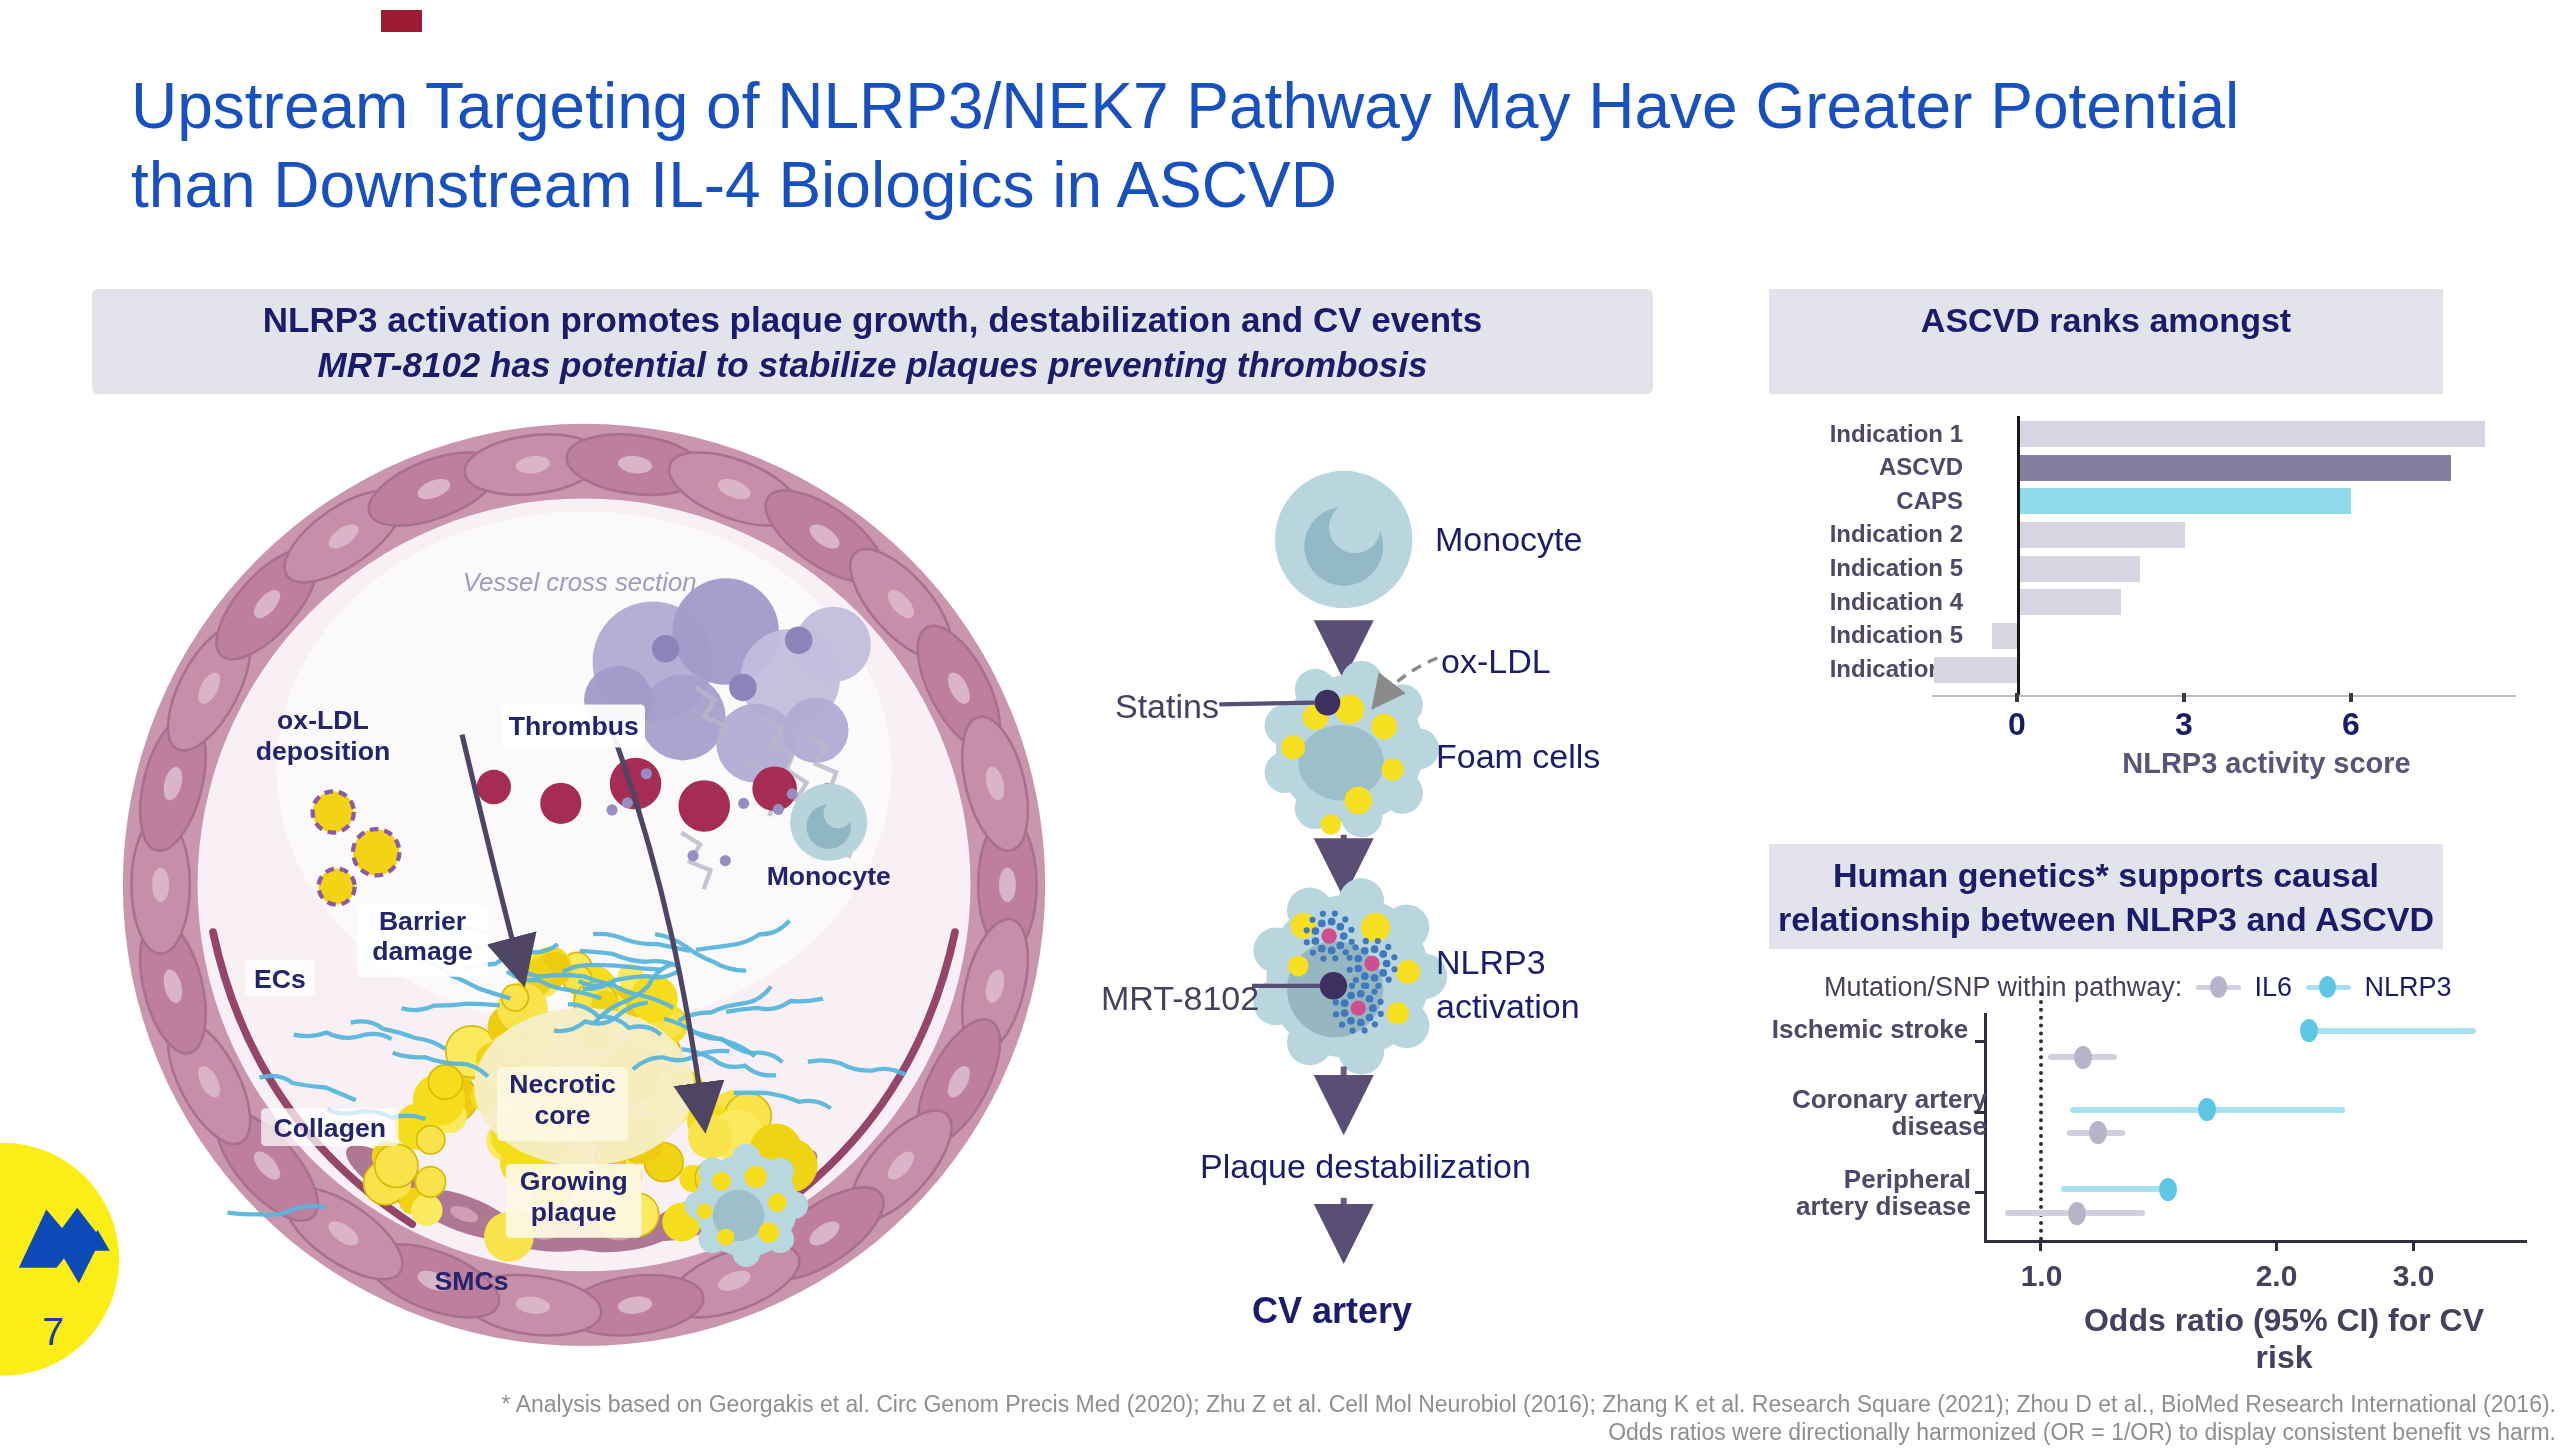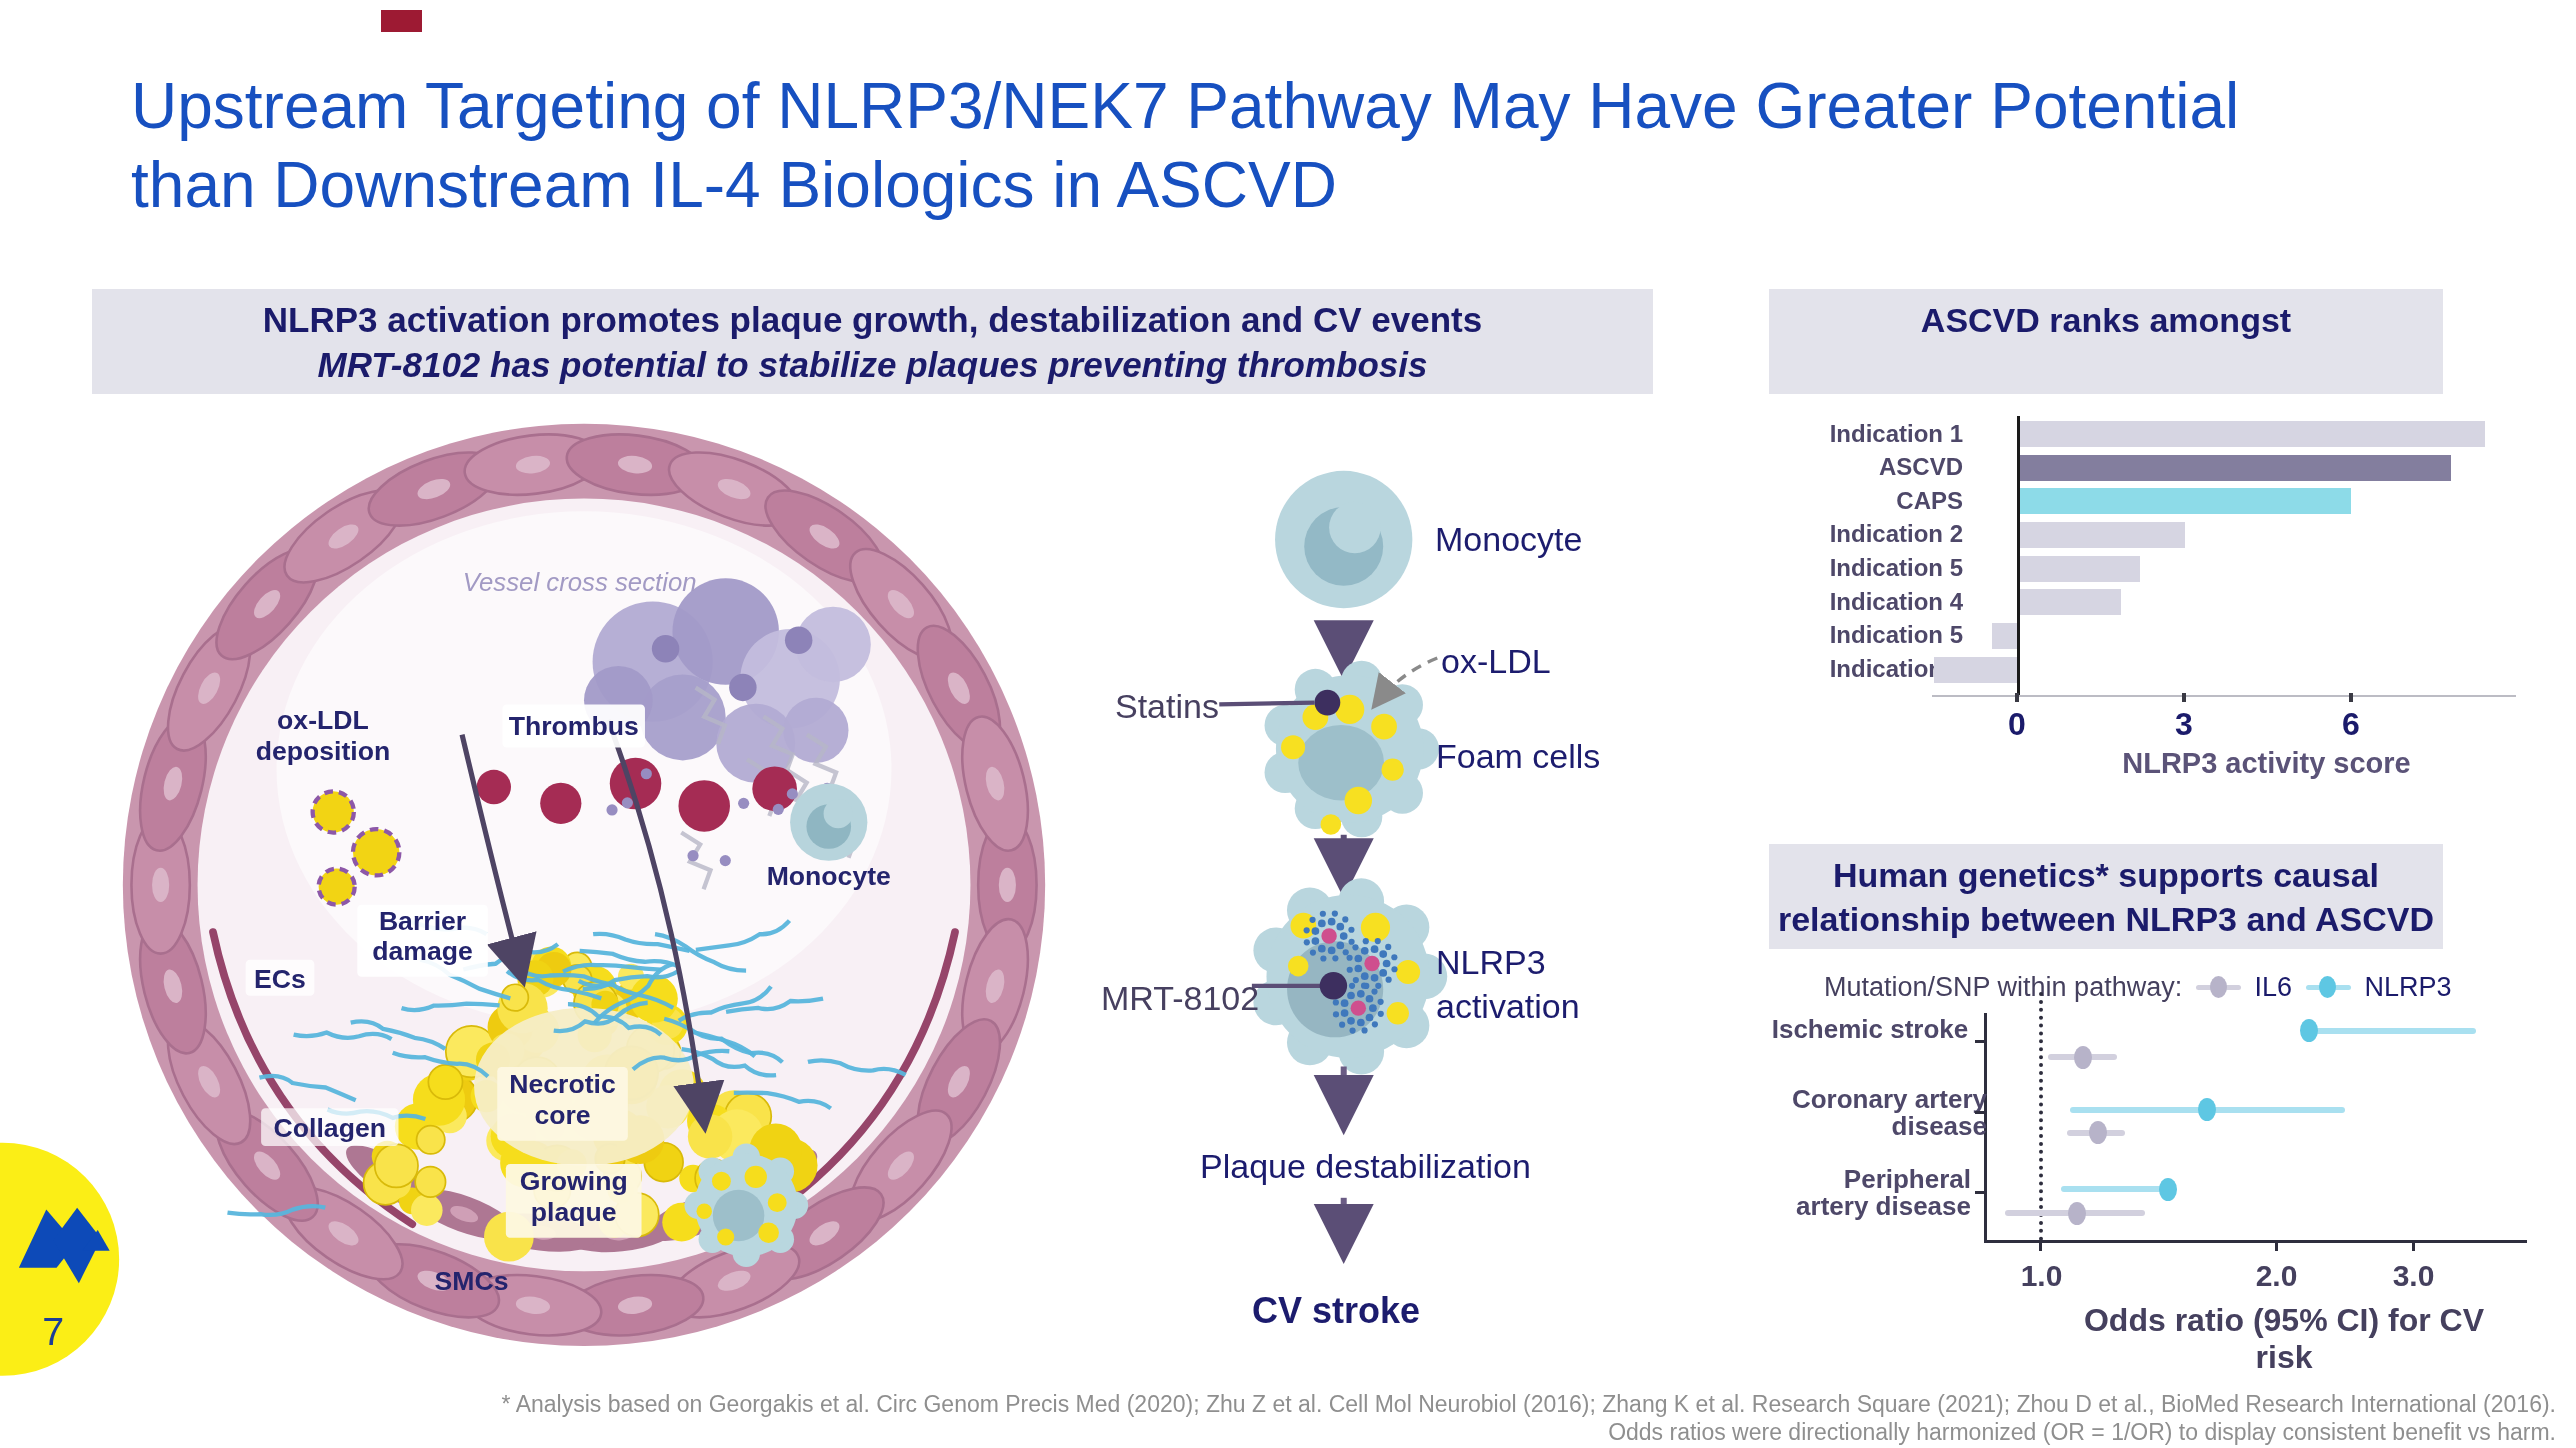--- a/index.html
+++ b/index.html
@@ -1,21 +1,21 @@
 <!DOCTYPE html>
 <html style="font-size:13.7px"><head>
 <meta charset="utf-8">
 <style>
   html,body{margin:0;padding:0;background:#fff;}
   #slide{position:relative;width:2576px;height:1449px;background:#ffffff;overflow:hidden;
          font-family:"Liberation Sans", sans-serif;}
   .abs{position:absolute;}
   #title{left:131px;top:67px;width:2387px;font-size:64px;line-height:79px;color:#1750c0;}
   .hdrbar{background:#e3e3eb;color:#1b1b6b;font-weight:bold;text-align:center;}
-  #left-hdr{left:92px;top:289px;width:1561px;height:105px;font-size:35px;line-height:45px;padding-top:7.7px;box-sizing:border-box;}
+  #left-hdr{left:92px;top:289px;width:1561px;height:105px;font-size:35px;line-height:45px;padding-top:7.7px;box-sizing:border-box;border-radius:6px;}
   #left-hdr .it{font-style:italic;}
   .r-hdr{left:1769px;width:674px;height:105px;font-size:34px;line-height:44px;padding-top:8.6px;box-sizing:border-box;}
   #bar-hdr{top:289px;}
   #forest-hdr{top:844px;}
   #redmark{left:381px;top:10.3px;width:41px;height:22px;background:#9d1a33;}
   
   .pl{font-size:34px;color:#1c1c6e;white-space:nowrap;}
   .pl.dim{color:#474060;}
   .pl.b{font-weight:bold;}
   
@@ -468,21 +468,21 @@
     </svg>
 
   <div class="abs pl" style="left:1435px;top:520px;">Monocyte</div>
   <div class="abs pl" style="left:1441px;top:642px;">ox-LDL</div>
   <div class="abs pl dim" style="left:1115px;top:687px;">Statins</div>
   <div class="abs pl" style="left:1436px;top:737px;">Foam cells</div>
   <div class="abs pl dim" style="left:1101px;top:979px;">MRT-8102</div>
   <div class="abs pl" style="left:1436px;top:943px;">NLRP3</div>
   <div class="abs pl" style="left:1436px;top:987px;">activation</div>
   <div class="abs pl" style="left:1200px;top:1147px;">Plaque destabilization</div>
-  <div class="abs pl b" style="left:1252px;top:1290px;font-size:36px;">CV stroke</div>
+  <div class="abs pl b" style="left:1252px;top:1290px;font-size:36px;">CV artery</div>
 
   <div id="barchart" class="abs">
       <div class="bar-label" style="left:0;top:15.5px;">Indication 1</div>
       <div class="bar" style="left:249px;top:17px;width:467px;background:#d6d5e2;"></div>
       <div class="bar-label" style="left:0;top:49px;">ASCVD</div>
       <div class="bar" style="left:249px;top:51px;width:433px;background:#837e9e;"></div>
       <div class="bar-label" style="left:0;top:83px;">CAPS</div>
       <div class="bar" style="left:249px;top:84px;width:333px;background:#8ddbe8;"></div>
       <div class="bar-label" style="left:0;top:116px;">Indication 2</div>
       <div class="bar" style="left:249px;top:118px;width:167px;background:#d6d5e2;"></div>

